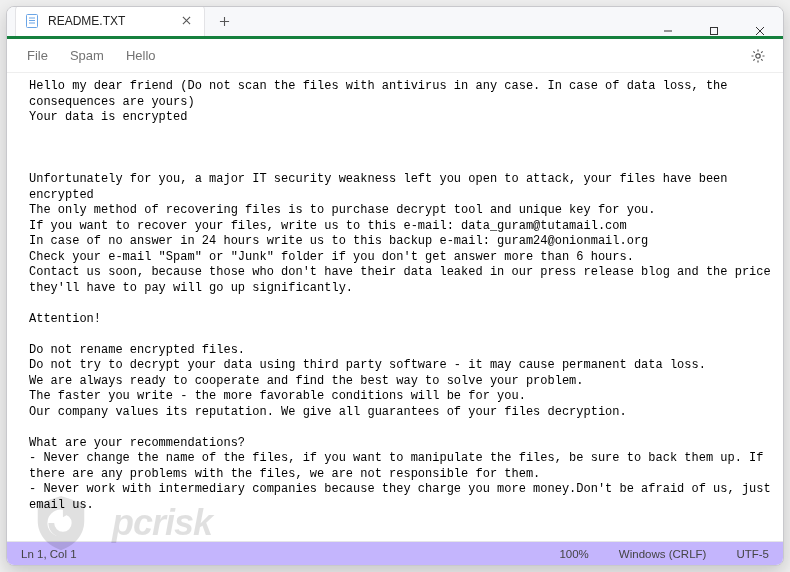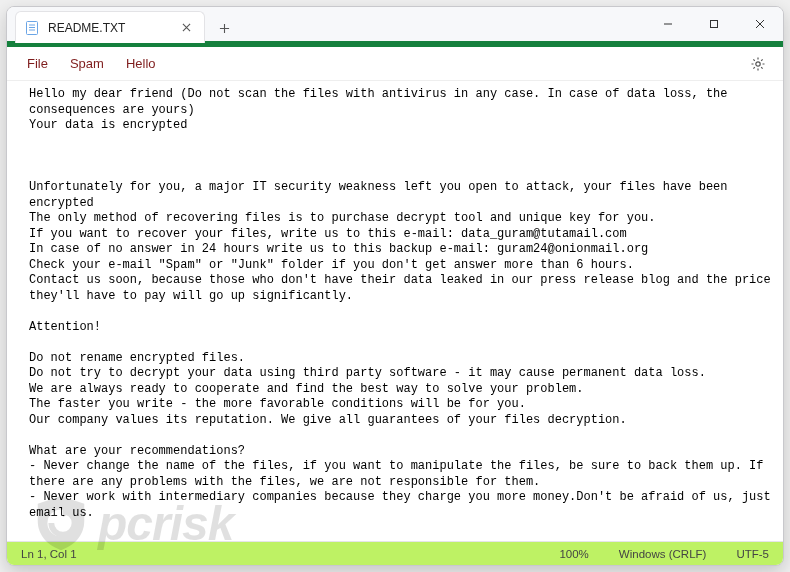--- a/index.html
+++ b/index.html
@@ -17,25 +17,25 @@
     width: 778px; height: 560px;
     background: #fff;
     border: 1px solid #c8c8cc;
     border-radius: 8px;
     box-shadow: 0 6px 18px rgba(0,0,0,0.18);
     display: flex;
     flex-direction: column;
     overflow: hidden;
   }
   .titlebar {
-    height: 40px;
+    height: 32px;
     background: #f7f8fa;
     display: flex;
-    align-items: center;
-    border-bottom: 6px solid #15803d;
+    align-items: flex-end;
+    border-bottom: 3px solid #15803d;
   }
   .tab-region {
     display: flex;
     align-items: flex-end;
     padding-left: 8px;
     flex: 0 0 auto;
   }
   .tab {
     display: flex;
     align-items: center;
@@ -80,21 +80,21 @@
     color:#333;
   }
   .menubar {
     height: 34px;
     display:flex;
     align-items:center;
     padding: 0 10px;
     gap: 2px;
     border-bottom: 1px solid #eee;
     font-size: 13px;
-    color:#7f1d1d;
+    color:#737373;
   }
   .menu-item {
     padding: 4px 10px;
     border-radius:4px;
   }
   .settings-btn {
     margin-left:auto;
     width:30px;height:30px;
     display:flex;align-items:center;justify-content:center;
     color:#555;
@@ -115,44 +115,44 @@
     color: #000;
     white-space: pre-wrap;
     word-break: break-word;
     overflow-y: scroll;
   }
   .editor::-webkit-scrollbar { width: 16px; }
   .editor::-webkit-scrollbar-track { background:#f3f3f3; }
   .editor::-webkit-scrollbar-thumb { background:#c8c8ce; border-radius:8px; border:3px solid #f3f3f3;}
   .statusbar {
     height: 24px;
-    background:#bef264;
+    background:#c4b5fd;
     border-top:1px solid #e5e5e8;
     display:flex;
     align-items:center;
     font-size: 11.5px;
     color:#444;
     padding: 0 14px;
     gap: 30px;
   }
   .statusbar .spacer { flex:1; }
   
   .watermark {
     position:absolute;
     left: 30px;
     bottom: 18px;
     font-family: Arial, sans-serif;
-    font-size: 48px;
+    font-size: 36px;
     font-weight: 700;
     font-style: italic;
     letter-spacing: -1px;
     color: rgba(0,0,0,0.12);
     display:flex;
     align-items:center;
-    gap:6px;
+    gap:20px;
     pointer-events:none;
     user-select:none;
   }
   .watermark .wm-icon {
     width: 62px; height:62px;
     opacity:0.12;
   }
   .watermark .com { color: rgba(200,30,20,0.25); font-style:italic;}
 </style>
 </head>

